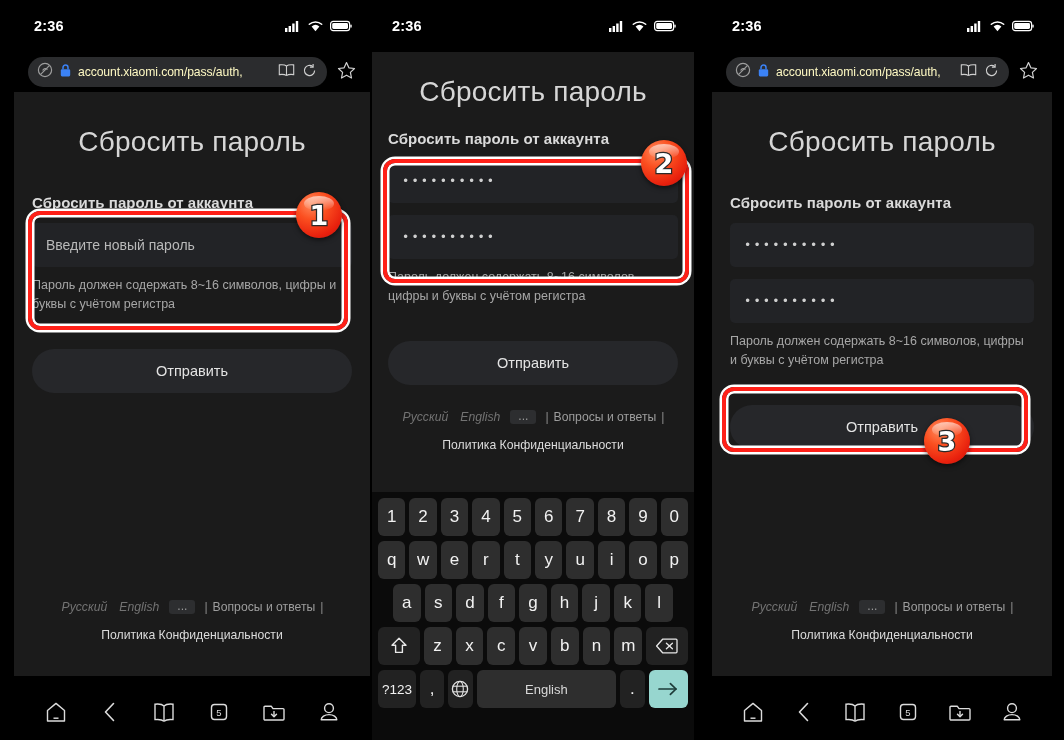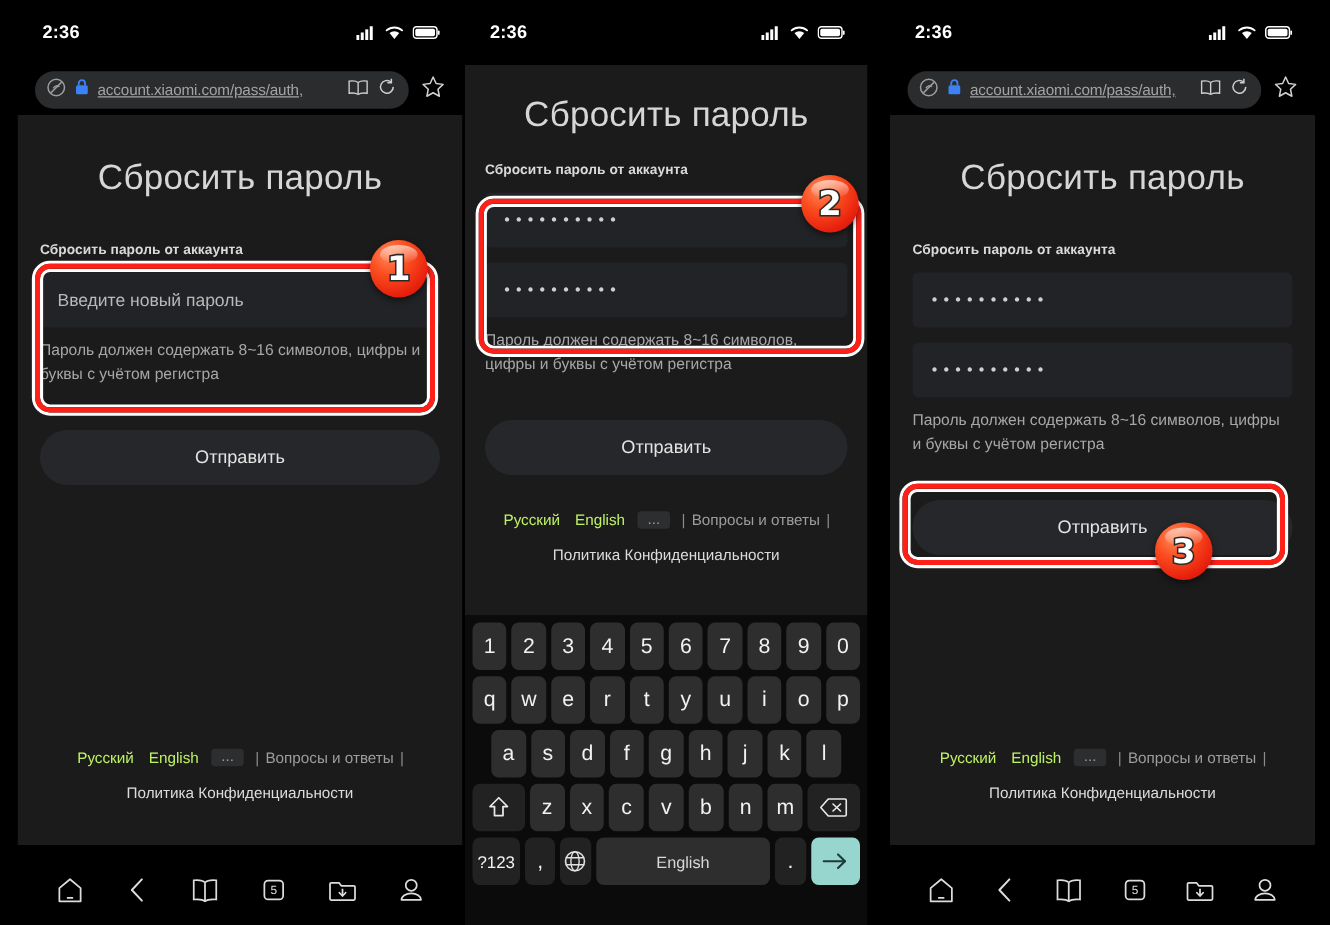--- a/index.html
+++ b/index.html
@@ -28,39 +28,39 @@
   .sb-right svg { display: block; }
 
   
   .urlbar-wrap { padding: 0 14px; height: 40px; display: flex; align-items: center; gap: 10px; background:#000;}
   .urlpill {
     flex: 1; height: 30px; background: #2b2c2e; border-radius: 16px;
     display: flex; align-items: center; gap: 7px; padding: 0 10px 0 9px;
     overflow: hidden;
   }
   .url-text {
-    color: #a3a3a3; font-size: 12.2px; white-space: nowrap;
-    overflow: hidden; flex: 1; letter-spacing: -.1px; text-decoration: underline;
+    color: #fef9c3; font-size: 12.2px; white-space: nowrap;
+    overflow: hidden; flex: 1; letter-spacing: -.1px;
   }
   .pill-ic { flex: 0 0 auto; display:block; }
   .star { flex: 0 0 auto; }
 
   
   .page { background: #1b1b1b; position: relative; }
   .p1 .page { height: 584px; }
   .p2 .page { height: 440px; }
   .p3 .page { height: 584px; }
 
   .page-title {
     color: #d6d6d6; font-size: 28px; text-align: center;
     font-weight: 400; padding-top: 34px; letter-spacing: .2px;
   }
   .p2 .page-title { padding-top: 24px; }
   .section-label {
-    color: #dadada; font-size: 11px; font-weight: bold;
+    color: #dadada; font-size: 15px; font-weight: bold;
     margin: 36px 0 0 0; letter-spacing: .05px;
   }
   .p2 .section-label { margin-top: 22px; }
   .form { padding: 0 18px; }
   .p2 .form { padding: 0 16px; }
 
   .field {
     height: 44px; background: #222326; border-radius: 5px;
     margin-top: 12px; display: flex; align-items: center; padding: 0 14px;
   }
@@ -79,21 +79,21 @@
     justify-content: center; color: #e3e3e3; font-size: 14.5px;
     border: none; width: 100%; font-family: inherit;
   }
 
   
   .footer { position: absolute; left: 0; right: 0; text-align: center; line-height: 1.75; }
   .p1 .footer { bottom: 28px; }
   .p2 .footer { bottom: 34px; }
   .p3 .footer { bottom: 28px; }
   .footer span, .footer a { font-size: 12.2px; }
-  .f-lang { color: #bef264; margin: 0 6px; }
+  .f-lang { color: #737373; margin: 0 6px; font-style: italic; }
   .f-more {
     color: #9a9a9a; background: #2d2e30; border-radius: 3px;
     padding: 1px 8px 3px; font-size: 11px; margin: 0 4px; display:inline-block;
     line-height: 10px; vertical-align: middle;
   }
   .f-sep { color: #8a8a8a; margin: 0 5px; }
   .f-link { color: #9d9d9d; }
   .f-policy { color: #dcdcdc; }
 
   

